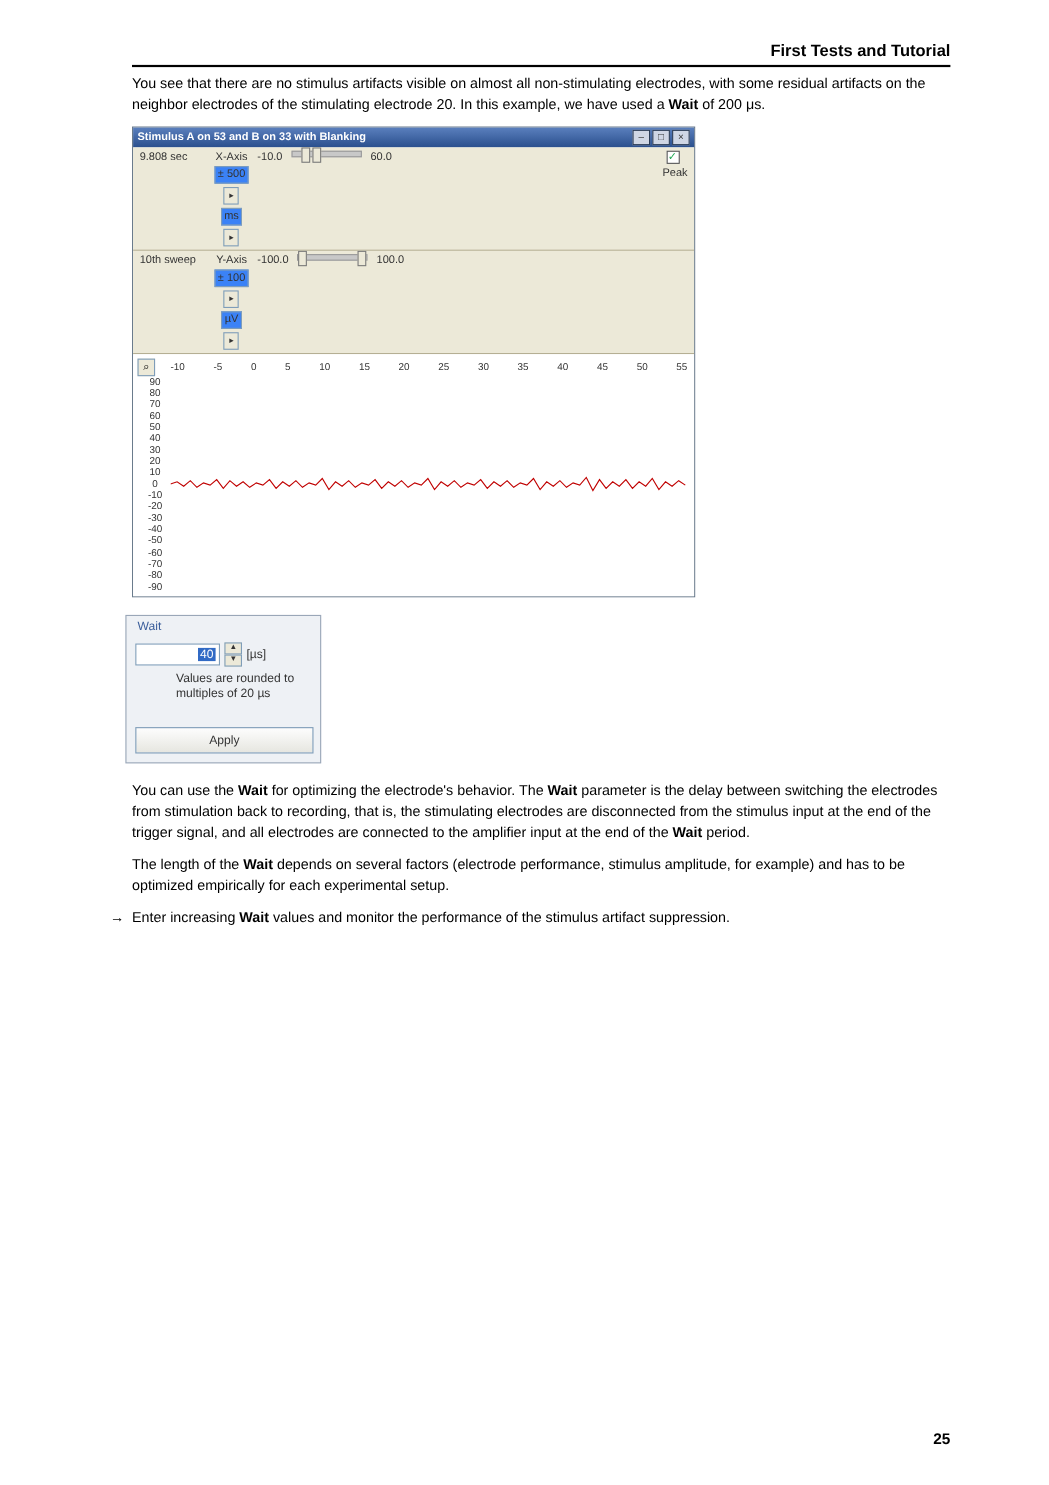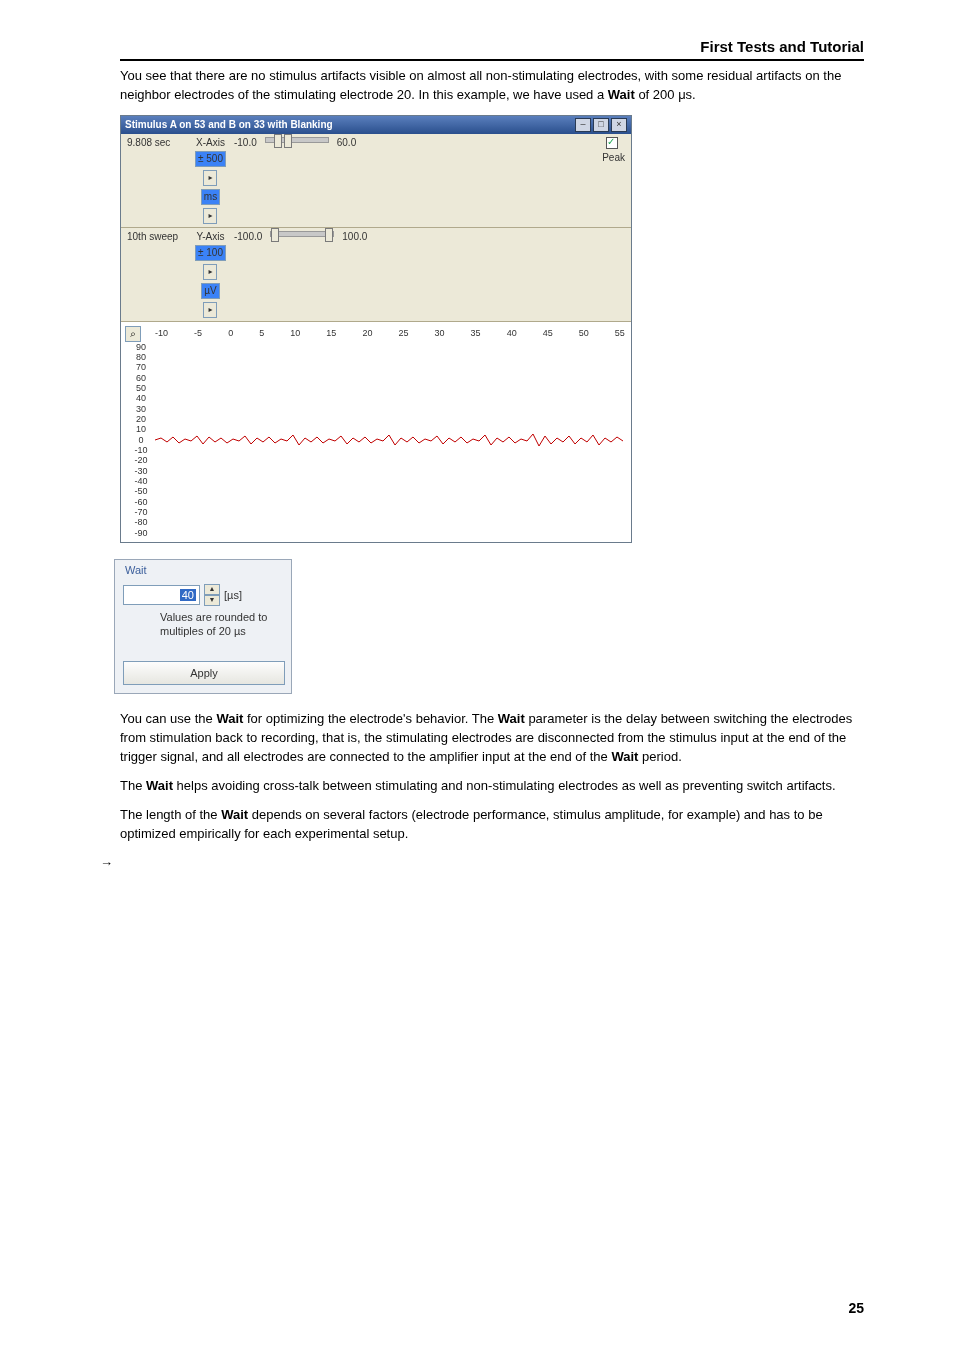--- a/index.html
+++ b/index.html
@@ -304,26 +304,26 @@
       <span>[µs]</span>
     </div>
     <div style="font-size:11px; line-height:1.3;margin-left:37px;">Values are rounded to multiples of 20 µs</div>
     <div class="apply">Apply</div>
   </div>
 
   <p class="para">
     <span>You can use the </span><b>Wait</b><span> for optimizing the electrode's behavior. The </span><b>Wait</b><span> parameter is the delay between switching the electrodes from stimulation back to recording, that is, the stimulating electrodes are disconnected from the stimulus input at the end of the trigger signal, and all electrodes are connected to the amplifier input at the end of the </span><b>Wait</b><span> period.</span>
   </p>
 
-  <p class="para">
-    <span>The </span><b>Wait</b><span> helps avoiding cross-talk between stimulating and non-stimulating electrodes as well as preventing switch artifacts.</span>
-  </p>
 
   <p class="para">
     <span>The length of the </span><b>Wait</b><span> depends on several factors (electrode performance, stimulus amplitude, for example) and has to be optimized empirically for each experimental setup.</span>
   </p>
 
   <div class="arrowline">
     <span class="arrow">→</span>
+    <span>
+      <span>Enter increasing </span><b>Wait</b><span> values and monitor the performance of the stimulus artifact suppression.</span>
+    </span>
   </div>
 </div>
 
 <div class="pagenum">25</div>
 
 </body></html>

